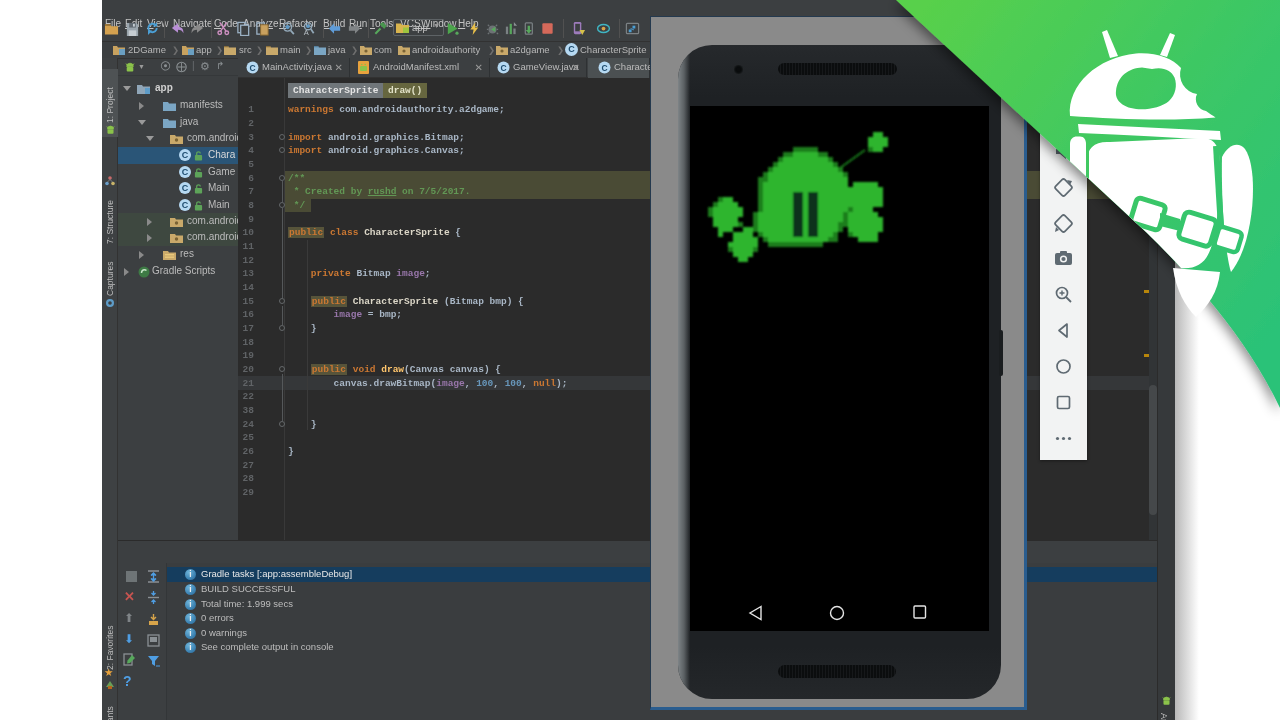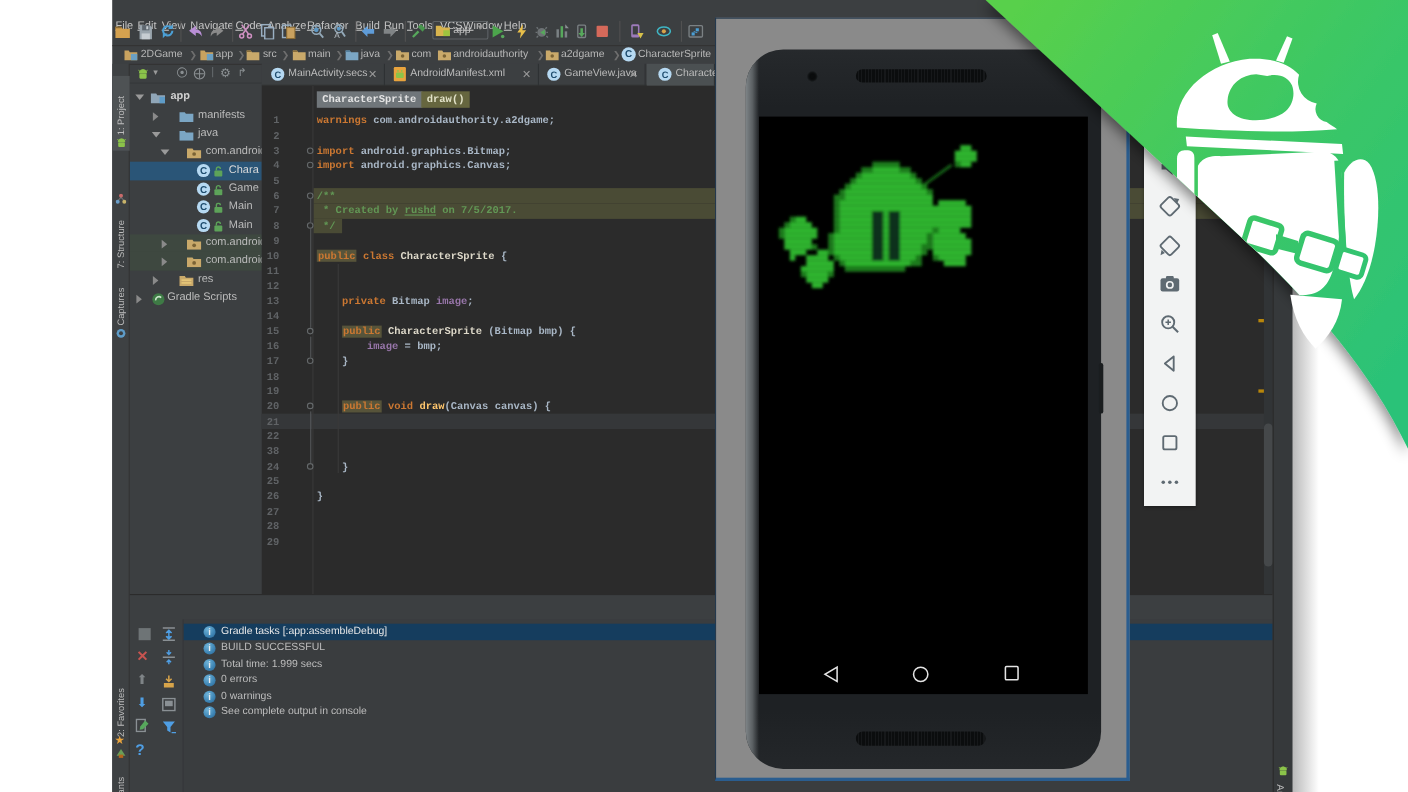--- a/index.html
+++ b/index.html
@@ -395,21 +395,21 @@
         </svg>
         <span class="lbl" style="left:34px">Gradle Scripts</span>
       </div>
   </div>
   <div id="tabs">
    <div class="etab" style="left:2px;width:110px">
         <svg class="tic" viewBox="0 0 13 13">
           <circle cx="6.5" cy="6.5" r="6" fill="#b6d9f2"></circle>
           <text x="3.5" y="9.5" font-size="8.5" font-weight="bold" fill="#1e4c6e" font-family="Liberation Sans">C</text>
         </svg>
-        <span class="tt">MainActivity.secs</span>
+        <span class="tt">MainActivity.java</span>
         <span class="tx">✕</span>
       </div>
    <div class="etab" style="left:113px;width:139px">
         <svg class="tic" viewBox="0 0 13 13">
           <rect x="1" y="0" width="11" height="13" rx="1" fill="#e8a33d"></rect>
           <rect x="3" y="5" width="7" height="5" rx="1" fill="#8bc34a"></rect>
           <circle cx="4.8" cy="3.5" r=".8" fill="#8bc34a"></circle>
           <circle cx="8.2" cy="3.5" r=".8" fill="#8bc34a"></circle>
         </svg>
         <span class="tt">AndroidManifest.xml</span>
@@ -489,20 +489,21 @@
      <div class="cl" style="top:66.2px"><span class="k">import</span> android.graphics.Canvas;</div>
      <div class="cl cm" style="top:93.5px">/**</div>
      <div class="cl cm" style="top:107.2px"> * Created by <u>rushd</u> on 7/5/2017.</div>
      <div class="cl cm" style="top:120.9px"> */</div>
      <div class="cl" style="top:148.2px"><span class="k pub">public</span> <span class="k">class</span> <span class="cls">CharacterSprite</span> {</div>
      <div class="cl" style="top:189.2px">    <span class="k">private</span> Bitmap <span class="fld">image</span>;</div>
      <div class="cl" style="top:216.5px">    <span class="k pub">public</span> <span class="cls">CharacterSprite</span> (Bitmap bmp) {</div>
      <div class="cl" style="top:230.2px">        <span class="fld">image</span> = bmp;</div>
      <div class="cl" style="top:243.8px">    }</div>
      <div class="cl" style="top:284.8px">    <span class="k pub">public</span> <span class="k">void</span> <span class="mth">draw</span>(Canvas canvas) {</div>
+     <div class="cl" style="top:298.5px">        canvas.drawBitmap(<span class="fld">image</span>, <span class="n">100</span>, <span class="n">100</span>, <span class="k">null</span>);</div>
      <div class="cl" style="top:339.5px">    }</div>
      <div class="cl" style="top:366.8px">}</div>
    </div>
   </div>
   <div id="botpanel">
    <div id="bpicons">
      <span style="position:absolute;left:8px;top:8px;width:11px;height:11px;background:#6e7476"></span>
      <svg style="position:absolute;left:29px;top:7px;width:13px;height:13px" viewBox="0 0 13 13">
           <path d="M1 1h11M1 12h11" stroke="#8a9094" stroke-width="1.4"></path>
           <path fill="#4f9ee3" d="M6.5 3v7M4 5.5 6.5 3 9 5.5M4 8.5 6.5 11 9 8.5" stroke="#4f9ee3" stroke-width="1.3"></path>

